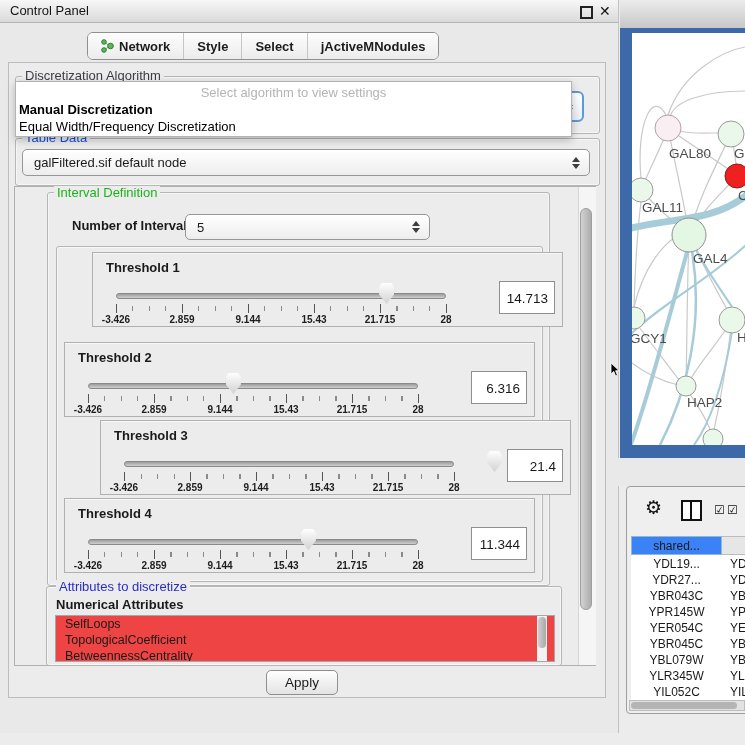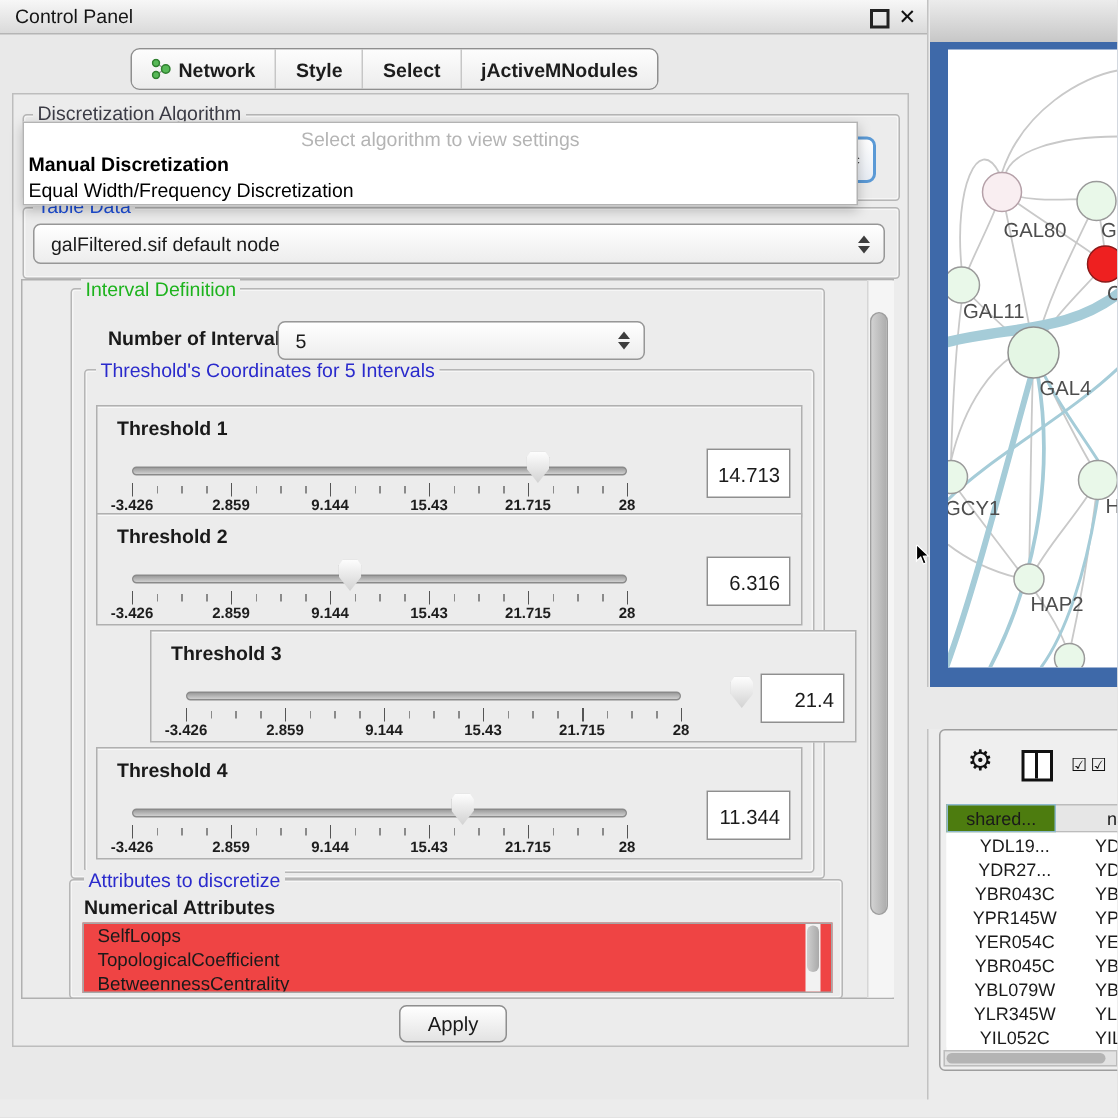--- a/index.html
+++ b/index.html
@@ -77,21 +77,21 @@
   #netwin-body{left:620px;top:28px;width:125px;height:430px;background:#3e69a9;}
   #netcanvas{left:632px;top:33px;width:113px;height:412px;background:#fff;overflow:hidden;}
   #tp-strip{left:618px;top:458px;width:127px;height:28px;background:#e9e9e9;}
   #tpwin{left:626px;top:486px;width:125px;height:228px;background:#efefef;border:1px solid #9e9e9e;
     border-radius:4px 0 0 4px;box-sizing:border-box;}
   #gear{left:645px;top:498px;font-size:19px;font-weight:bold;color:#111;line-height:20px;}
   #colicon{left:681px;top:500px;width:17px;height:17px;border:2px solid #111;background:#fff;}
   #colicon i{position:absolute;left:7px;top:0;width:2px;height:100%;background:#111;}
   .cbicon{top:503px;font-size:12px;color:#111;}
   #thead{left:631px;top:536px;height:19px;display:flex;font-size:12px;}
-  #thc1{width:73px;background:#4d7c0f;border:1px solid #8fb9ce;box-sizing:border-box;
+  #thc1{width:91px;background:#3b82f6;border:1px solid #8fb9ce;box-sizing:border-box;
     display:flex;align-items:center;justify-content:center;}
   #thc2{width:60px;background:#e6e6e6;border:1px solid #bcbcbc;border-left:none;box-sizing:border-box;
     display:flex;align-items:center;padding-left:34px;}
   .trow{left:631px;height:16px;display:flex;font-size:12px;background:#fff;}
   .trow .c1{width:91px;text-align:center;line-height:16px;}
   .trow .c2{width:60px;line-height:16px;padding-left:8px;}
   #tbodybg{left:631px;top:555px;width:114px;height:145px;background:#fff;}
   #hscroll{left:629px;top:700px;width:116px;height:11px;background:#e2e2e2;border:1px solid #bdbdbd;box-sizing:border-box;}
   #hthumb{left:631px;top:702px;width:106px;height:7px;border-radius:4px;background:#b4b4b4;}
   #cursor{left:610px;top:363px;z-index:50;}
@@ -168,23 +168,22 @@
     <div class="abs" style="left:72px;top:218px;font-size:13px;font-weight:bold;">Number of Intervals</div>
     <div class="abs combo" style="left:185px;top:214px;width:245px;height:26px;">
       <span>5</span>
       <span class="spin">
           <i class="up"></i>
           <i class="dn"></i>
         </span>
     </div>
 
     <div class="abs group" style="left:56px;top:246px;width:485px;height:334px;"></div>
-    <div class="abs gtitle blue" style="left:64px;top:240px;">Threshold's Coordinates for 5 Intervals</div>
-
-    <div class="abs thbox" style="top:270px;">
+
+    <div class="abs thbox" style="top:252px;margin-left:28px;">
       <div class="abs thtitle">Threshold 1</div>
       <div class="abs track"></div>
       <div class="abs ticksmin"></div>
       <div class="abs ticksmaj"></div>
       <div class="abs thumb" style="margin-left: 15.5px; left: 57.7%;"></div>
       <div class="abs ticklabels">
         <span style="left:0%">-3.426</span>
         <span style="left:20%">2.859</span>
         <span style="left:40%">9.144</span>
         <span style="left:60%">15.43</span>

